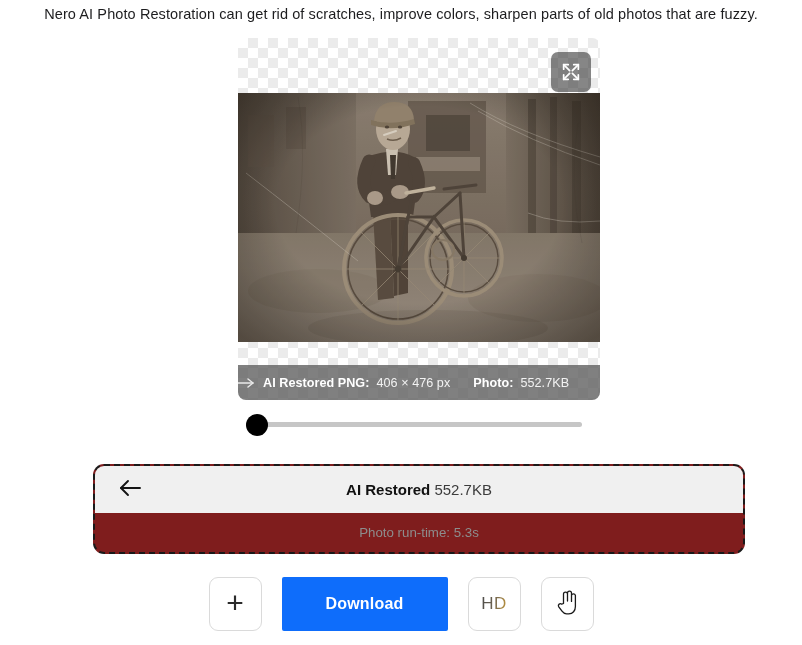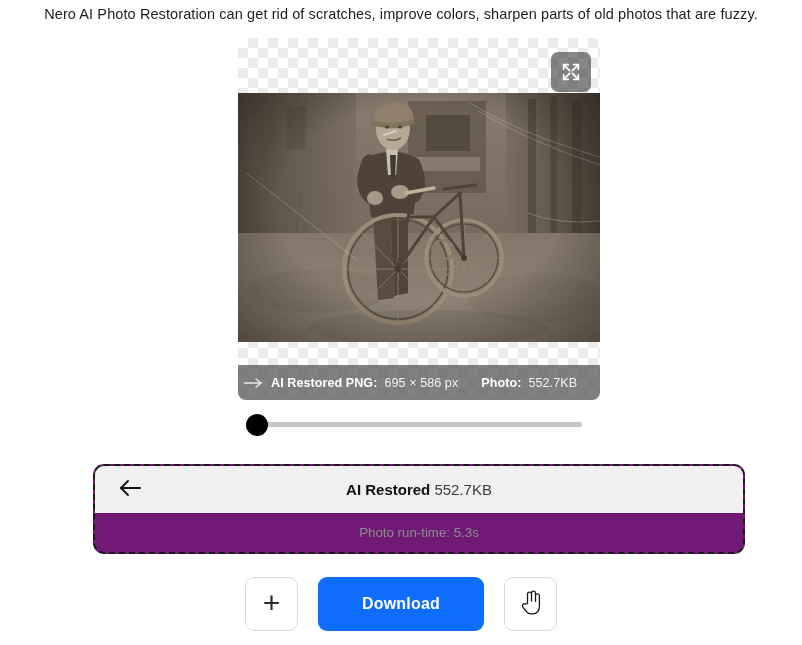--- a/index.html
+++ b/index.html
@@ -75,21 +75,20 @@
   .expand-btn svg { display: block; }
 
   
   .caption-bar {
     position: absolute;
     left: 0; bottom: 0;
     width: 362px; height: 35px;
     background: rgba(92,92,92,0.78);
     display: flex;
     align-items: center;
-    padding-left: 8px;
     gap: 7px;
     z-index: 5;
   }
   .caption-arrow {
     flex: 0 0 auto;
     margin-left: -2px;
     display: flex; align-items: center;
   }
   .caption-text {
     font-size: 12.6px;
@@ -122,21 +121,21 @@
     cursor: pointer;
   }
 
   
   .dashed-panel {
     position: absolute;
     left: 93px; top: 464px;
     width: 652px; height: 90px;
     border: 2px dashed #1a1a1a;
     border-radius: 11px;
-    background: #701a75;
+    background: #7f1d1d;
     overflow: hidden;
   }
   .panel-header {
     position: absolute;
     left: 0; top: 0;
     width: 648px; height: 47px;
     background: #f0f0f0;
     display: flex;
     align-items: center;
   }
@@ -196,21 +195,21 @@
     background: linear-gradient(100deg, #4a4a4a 0%, #6d6352 48%, #c79a3a 100%);
     -webkit-background-clip: text;
     background-clip: text;
     color: transparent;
     letter-spacing: 0.4px;
   }
   .download-btn {
     width: 166px; height: 54px;
     background: #0e6dfb;
     border: none;
-    border-radius: 9px;
+    border-radius: 2px;
     color: #ffffff;
     font-size: 16px;
     font-weight: 700;
     font-family: "Liberation Sans", sans-serif;
     cursor: pointer;
     letter-spacing: 0.2px;
   }
 </style>
 </head>
 <body>
@@ -368,21 +367,21 @@
     </div>
 
     <div class="caption-bar">
       <span class="caption-arrow">
         <svg width="20" height="12" viewBox="0 0 20 12" fill="none" stroke="#e9e9e9" stroke-width="1.5" stroke-linecap="round" stroke-linejoin="round">
           <line x1="-2" y1="6" x2="17" y2="6"></line>
             <polyline points="12,2 17,6 12,10"></polyline>
         </svg>
       </span>
       <span class="caption-text"><b>AI Restored PNG:</b></span>
-      <span class="caption-text">695 × 586 px</span>
+      <span class="caption-text">406 × 476 px</span>
       <span class="caption-gap"></span>
       <span class="caption-text"><b>Photo:</b></span>
       <span class="caption-text">552.7KB</span>
     </div>
   </div>
 
   <div class="slider-row">
     <div class="slider-track"></div>
     <div class="slider-thumb"></div>
   </div>
@@ -403,20 +402,23 @@
   </div>
 
   <div class="action-bar">
 
     <div class="sq-btn">
       <span class="plus-glyph">+</span>
     </div>
 
     <button class="download-btn">Download</button>
 
+    <div class="sq-btn">
+      <span class="hd-glyph">HD</span>
+    </div>
 
     <div class="sq-btn">
       <span>
         <svg width="26" height="28" viewBox="0 0 26 28" fill="#ffffff" stroke="#1a1a1a" stroke-width="1.3" stroke-linejoin="round" stroke-linecap="round">
           <path d="M9.5 15.5 V6.2 a2 2 0 0 1 4 0 V13 V5.2 a2 2 0 0 1 4 0 V13.4 V7.4 a2 2 0 0 1 3.9 0 V18.5 c0 4.2-2.6 7.4-6.6 7.4 h-2.2 c-2.2 0-3.4-1-4.6-2.7 L4.6 18.6 a2 2 0 0 1 3.1-2.4 Z"></path>
         </svg>
       </span>
     </div>
   </div>
 

